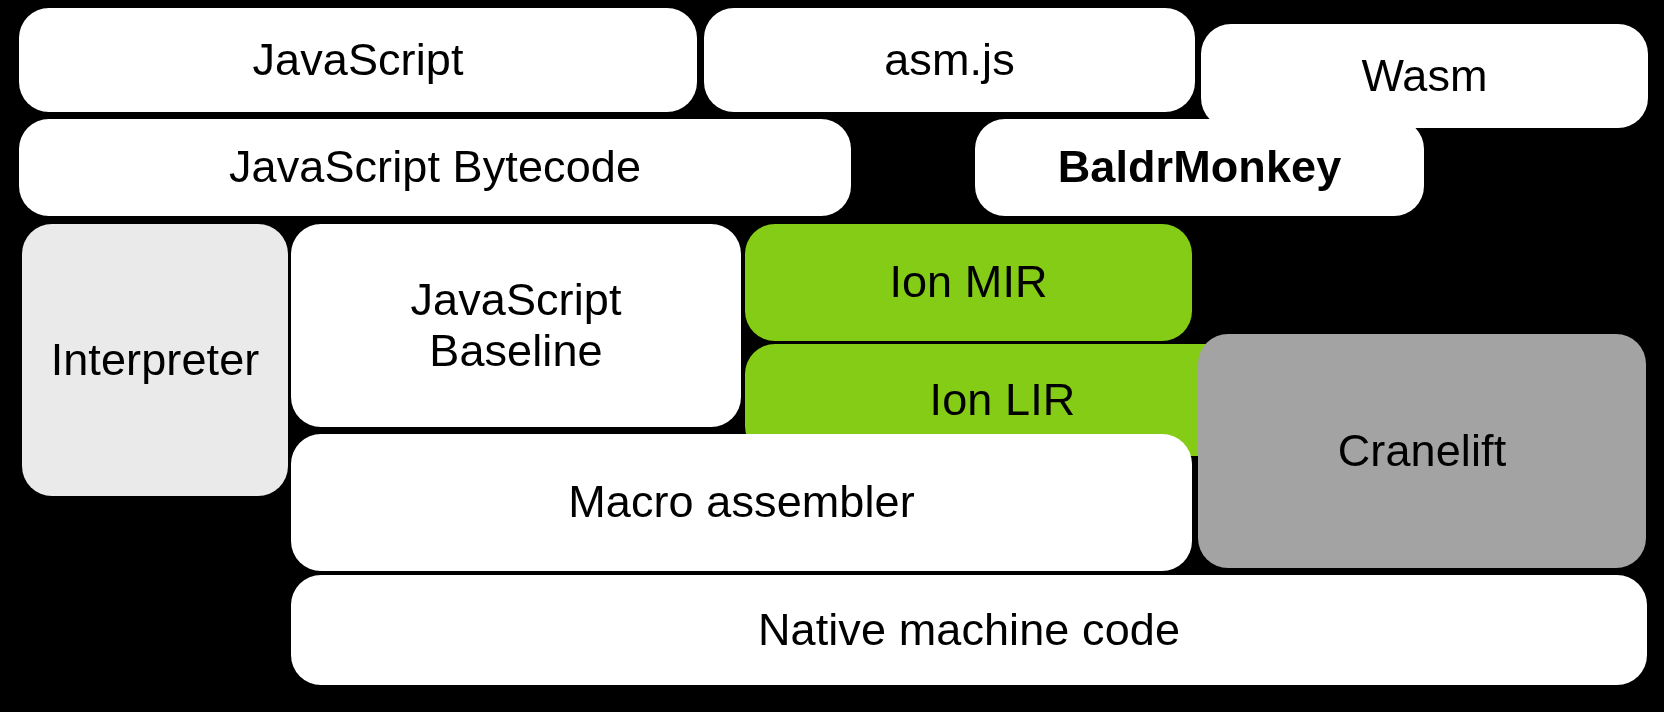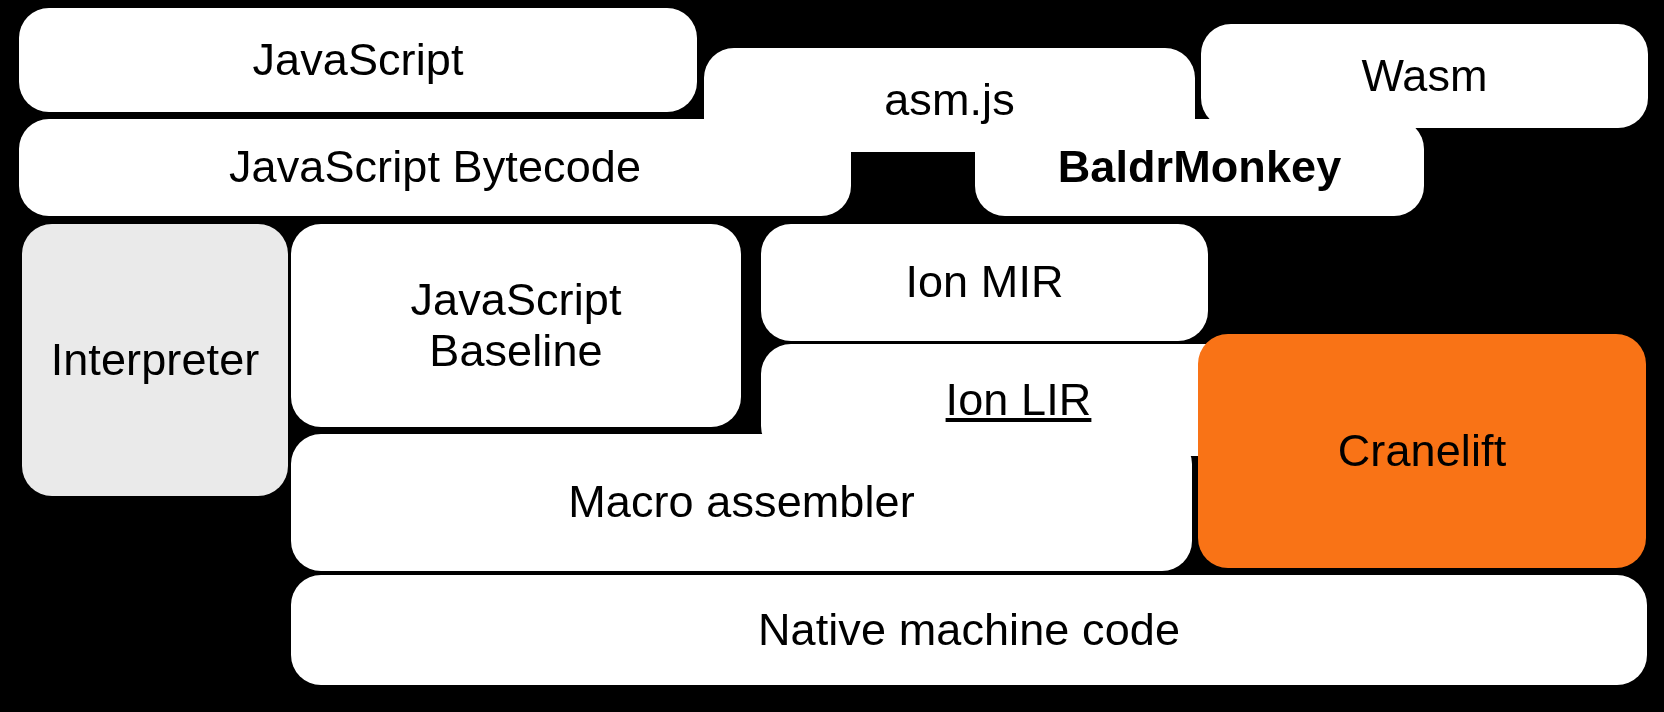--- a/index.html
+++ b/index.html
@@ -31,31 +31,31 @@
     background: #FFFFFF;
     -webkit-font-smoothing: antialiased;
   }
   .node .label {
     display: block;
     padding: 0 6px;
     white-space: pre-line;
   }
   .fill-white  { background: #FFFFFF; }
   .fill-gray   { background: #EAEAEA; }
-  .fill-green  { background: #ffffff; margin-left: 16px; }
-  .fill-pink   { background: #f97316; }
+  .fill-green  { background: #84cc16; }
+  .fill-pink   { background: #a3a3a3; }
 </style>
 </head>
 <body>
 
 <div id="stage">
     <div class="node fill-white" style="left: 19px; top: 8px; width: 678px; height: 104px;">
       <span class="label">JavaScript</span>
     </div>
-    <div class="node fill-white" style="left: 704px; top: 8px; width: 491px; height: 104px; margin-top: 40px;">
+    <div class="node fill-white" style="left: 704px; top: 8px; width: 491px; height: 104px;">
       <span class="label">asm.js</span>
     </div>
     <div class="node fill-white" style="left: 1201px; top: 24px; width: 447px; height: 104px;">
       <span class="label">Wasm</span>
     </div>
     <div class="node fill-white" style="left: 19px; top: 119px; width: 832px; height: 97px;">
       <span class="label">JavaScript Bytecode</span>
     </div>
     <div class="node fill-white" style="left: 975px; top: 119px; width: 449px; height: 97px; font-weight: bold;">
       <span class="label">BaldrMonkey</span>
@@ -63,21 +63,21 @@
     <div class="node fill-gray" style="left: 22px; top: 224px; width: 266px; height: 272px;">
       <span class="label">Interpreter</span>
     </div>
     <div class="node fill-white" style="left: 291px; top: 224px; width: 450px; height: 203px;">
       <span class="label">JavaScript
 Baseline</span>
     </div>
     <div class="node fill-green" style="left: 745px; top: 224px; width: 447px; height: 117px;">
       <span class="label">Ion MIR</span>
     </div>
-    <div class="node fill-green" style="left: 745px; top: 344px; width: 515px; height: 112px; text-decoration: underline;">
+    <div class="node fill-green" style="left: 745px; top: 344px; width: 515px; height: 112px;">
       <span class="label">Ion LIR</span>
     </div>
     <div class="node fill-pink" style="left: 1198px; top: 334px; width: 448px; height: 234px;">
       <span class="label">Cranelift</span>
     </div>
     <div class="node fill-white" style="left: 291px; top: 434px; width: 901px; height: 137px;">
       <span class="label">Macro assembler</span>
     </div>
     <div class="node fill-white" style="left: 291px; top: 575px; width: 1356px; height: 110px;">
       <span class="label">Native machine code</span>

